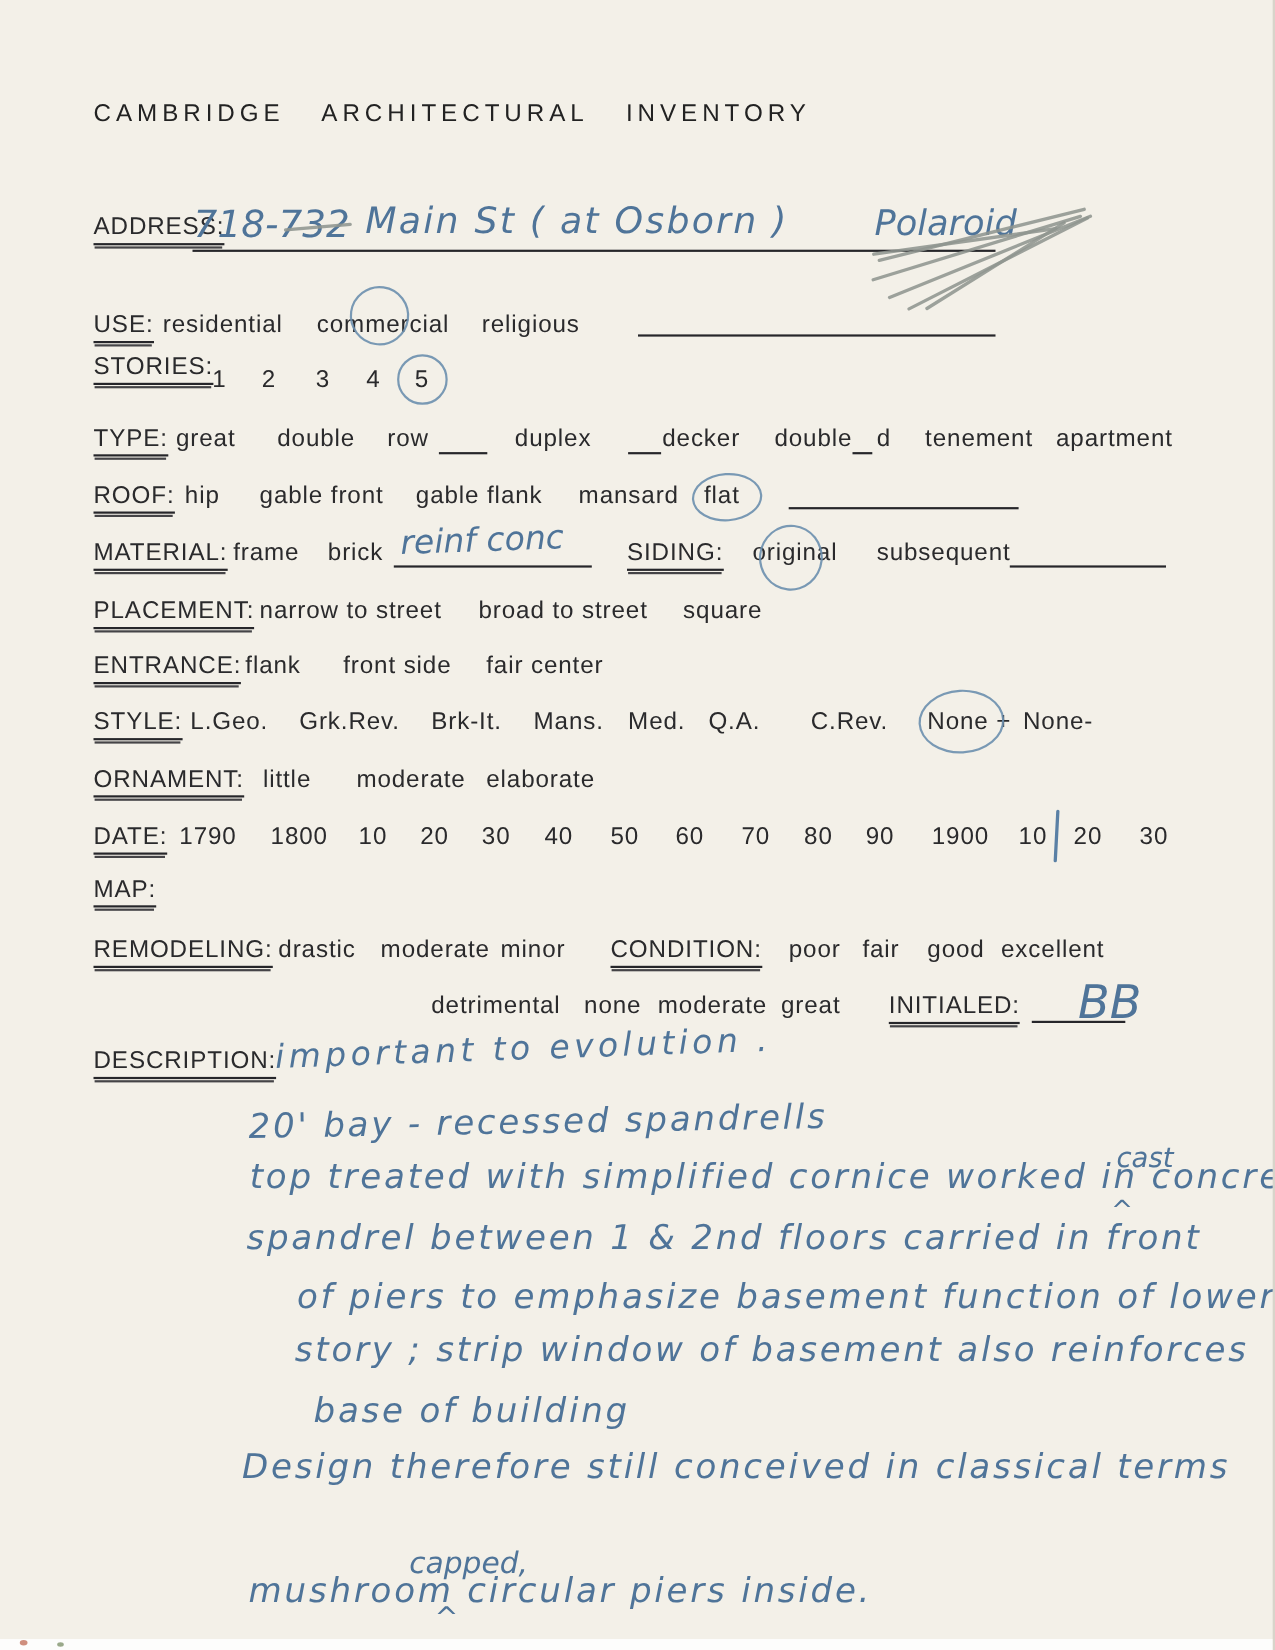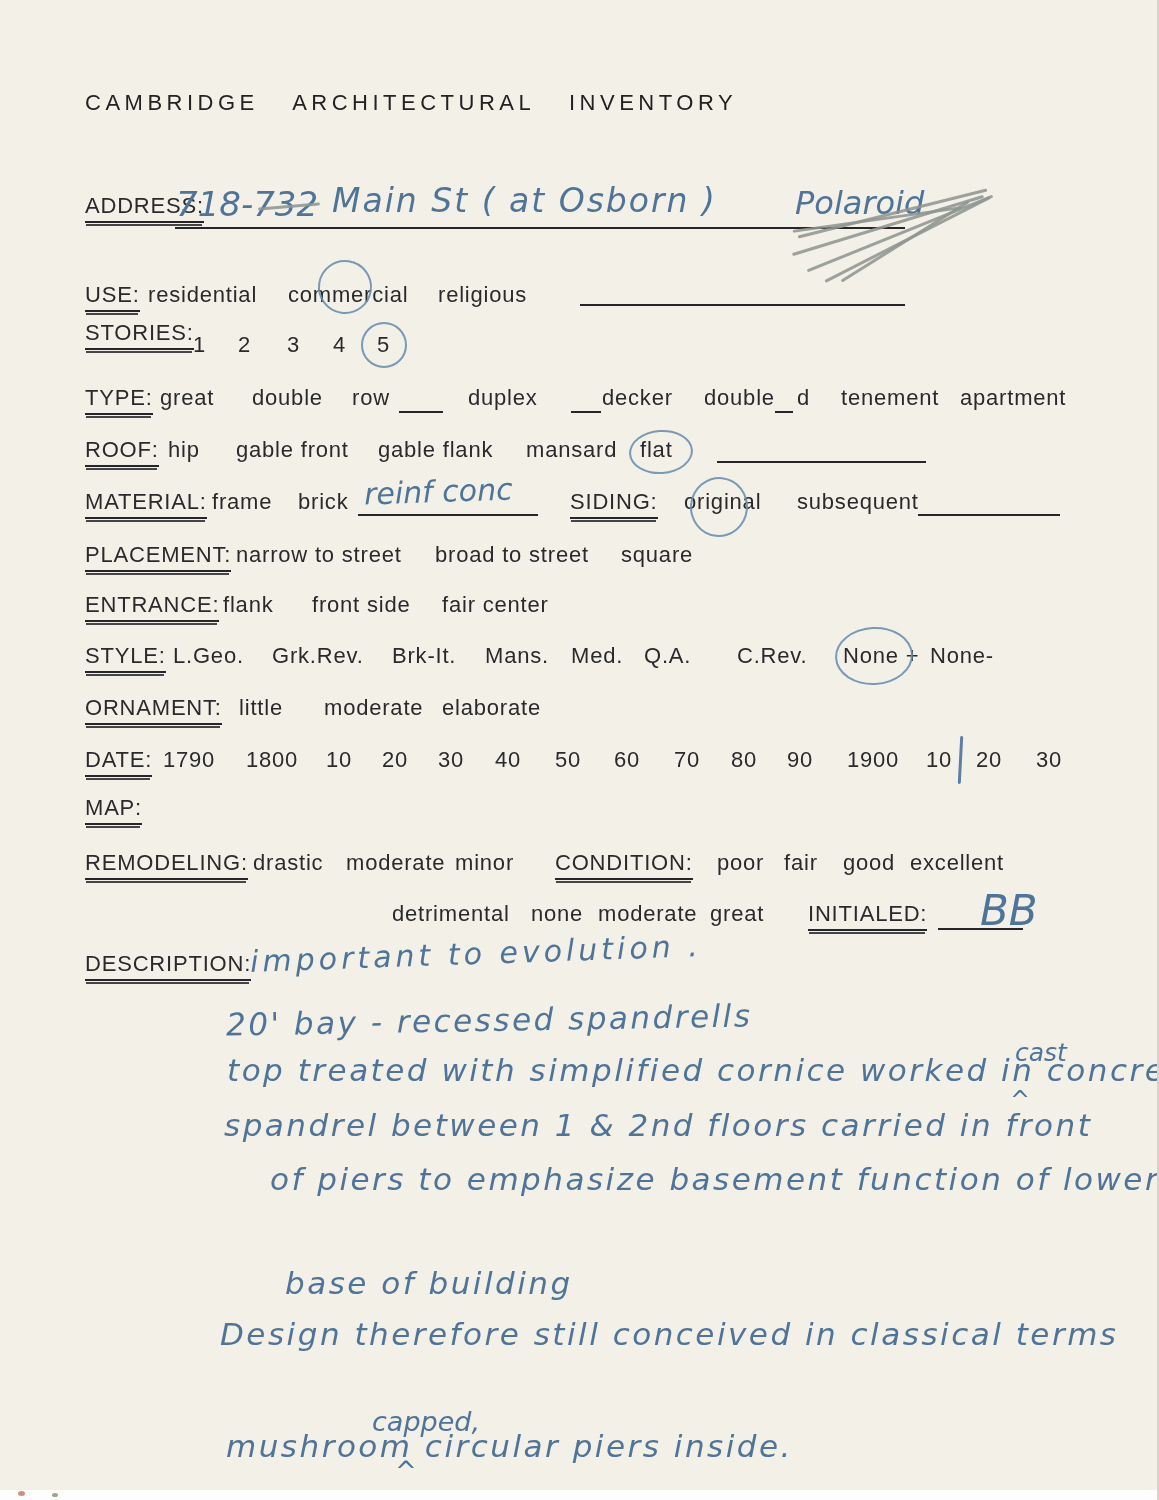--- a/index.html
+++ b/index.html
@@ -153,20 +153,21 @@
 
   <span class="tw lbl" style="left:85px;top:951px">DESCRIPTION:</span>
   <span class="hand" style="left:250px;top:936px;font-size:30px;letter-spacing:4px;transform:rotate(-2deg)">important to evolution .</span>
 
   <span class="hand note" style="left:226px;top:1002px;transform:rotate(-1deg)">20' bay - recessed spandrells</span>
   <span class="hand" style="left:1015px;top:1038px;font-size:25px">cast</span>
   <span class="hand note" style="left:227px;top:1052px">top treated with simplified cornice worked in concrete</span>
   <span class="hand" style="left:1010px;top:1086px;font-size:24px">^</span>
   <span class="hand note" style="left:224px;top:1107px">spandrel between 1 &amp; 2nd floors carried in front</span>
   <span class="hand note" style="left:270px;top:1161px">of piers to emphasize basement function of lower.</span>
+  <span class="hand note" style="left:268px;top:1209px">story ; strip window of basement also reinforces</span>
   <span class="hand note" style="left:285px;top:1265px">base of building</span>
   <span class="hand note" style="left:220px;top:1316px">Design therefore still conceived in classical terms</span>
   <span class="hand" style="left:372px;top:1406px;font-size:27px">capped,</span>
   <span class="hand note" style="left:226px;top:1428px">mushroom circular piers inside.</span>
   <span class="hand" style="left:395px;top:1456px;font-size:26px">^</span>
 
   <div style="position:absolute;left:0;right:0;bottom:0;height:10px;background:#fdfdfc"></div>
   <div class="speck" style="left:18px;bottom:4px;width:7px;height:5px;background:#cf8f7e"></div>
   <div class="speck" style="left:52px;bottom:3px;width:6px;height:4px;background:#9aa98a"></div>
 

